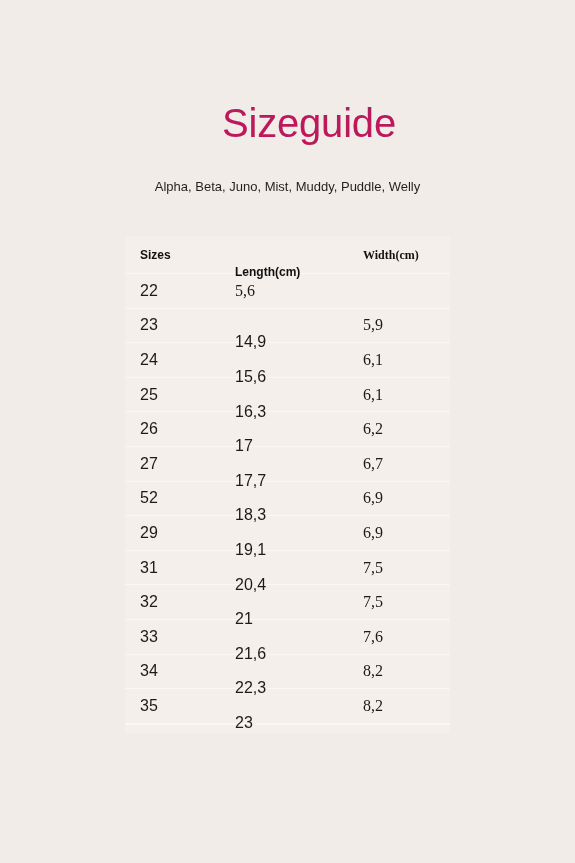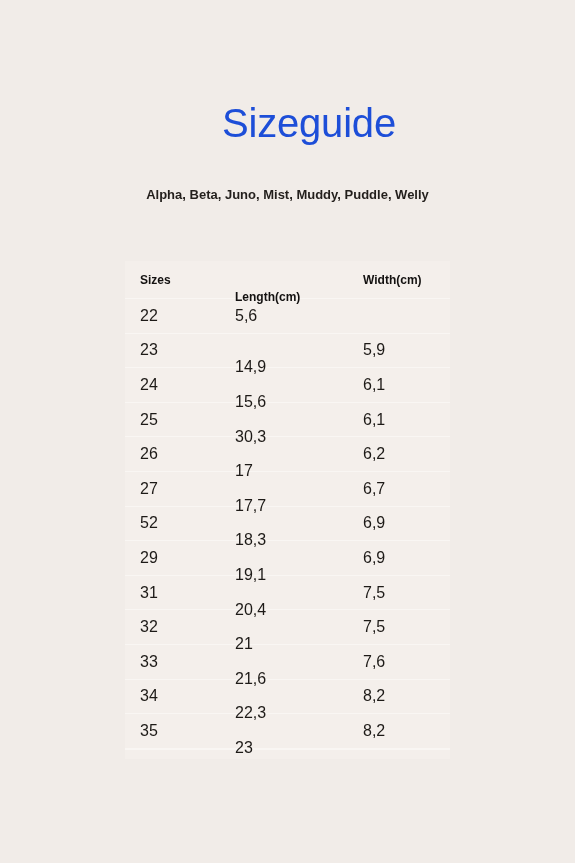--- a/index.html
+++ b/index.html
@@ -25,38 +25,38 @@
   
   .header {
     text-align: center;
     padding-top: 98px;
   }
   .title {
     font-size: 40px;
     font-weight: 400;
     line-height: 50px;
     letter-spacing: -0.2px;
-    color: #1d4ed8;
+    color: #be185d;
     margin: 0;
     padding-left: 43px;
   }
   .subtitle {
     font-size: 13px;
-    font-weight: 700;
+    font-weight: 400;
     line-height: 20px;
     color: #231f1c;
-    margin: 16px;
+    margin: 8px;
     padding-top: 21px;
   }
 
   
   .table-panel {
     position: absolute;
     left: 125px;
-    top: 261px;
+    top: 236px;
     width: 325px;
     background: #f4efeb;
   }
   .row {
     display: flex;
     align-items: center;
     height: 34.6px;
     border-top: 1px solid #f9f6f3;
     box-sizing: border-box;
   }
@@ -69,21 +69,21 @@
     border-bottom: none;
   }
   .cell {
     font-size: 16px;
     line-height: 16px;
     color: #1d1a17;
     box-sizing: border-box;
   }
   .cell.c-size   { width: 110px; padding-left: 15px; }
   .cell.c-length { width: 128px; margin-top: 34px; }
-  .cell.c-width  { width: 87px; }
+  .cell.c-width  { width: 87px; font-family: Liberation Serif, serif; }
   .header-row .cell {
     font-weight: 700;
     font-size: 12px;
     color: #131110;
   }
   .divider-bottom {
     border-top: 1px solid #f9f6f3;
     height: 0;
   }
 </style>
@@ -115,21 +115,21 @@
           <div class="cell c-length">14,9</div>
           <div class="cell c-width">5,9</div>
         </div>
         <div class="row">
           <div class="cell c-size">24</div>
           <div class="cell c-length">15,6</div>
           <div class="cell c-width">6,1</div>
         </div>
         <div class="row">
           <div class="cell c-size">25</div>
-          <div class="cell c-length">30,3</div>
+          <div class="cell c-length">16,3</div>
           <div class="cell c-width">6,1</div>
         </div>
         <div class="row">
           <div class="cell c-size">26</div>
           <div class="cell c-length">17</div>
           <div class="cell c-width">6,2</div>
         </div>
         <div class="row">
           <div class="cell c-size">27</div>
           <div class="cell c-length">17,7</div>

